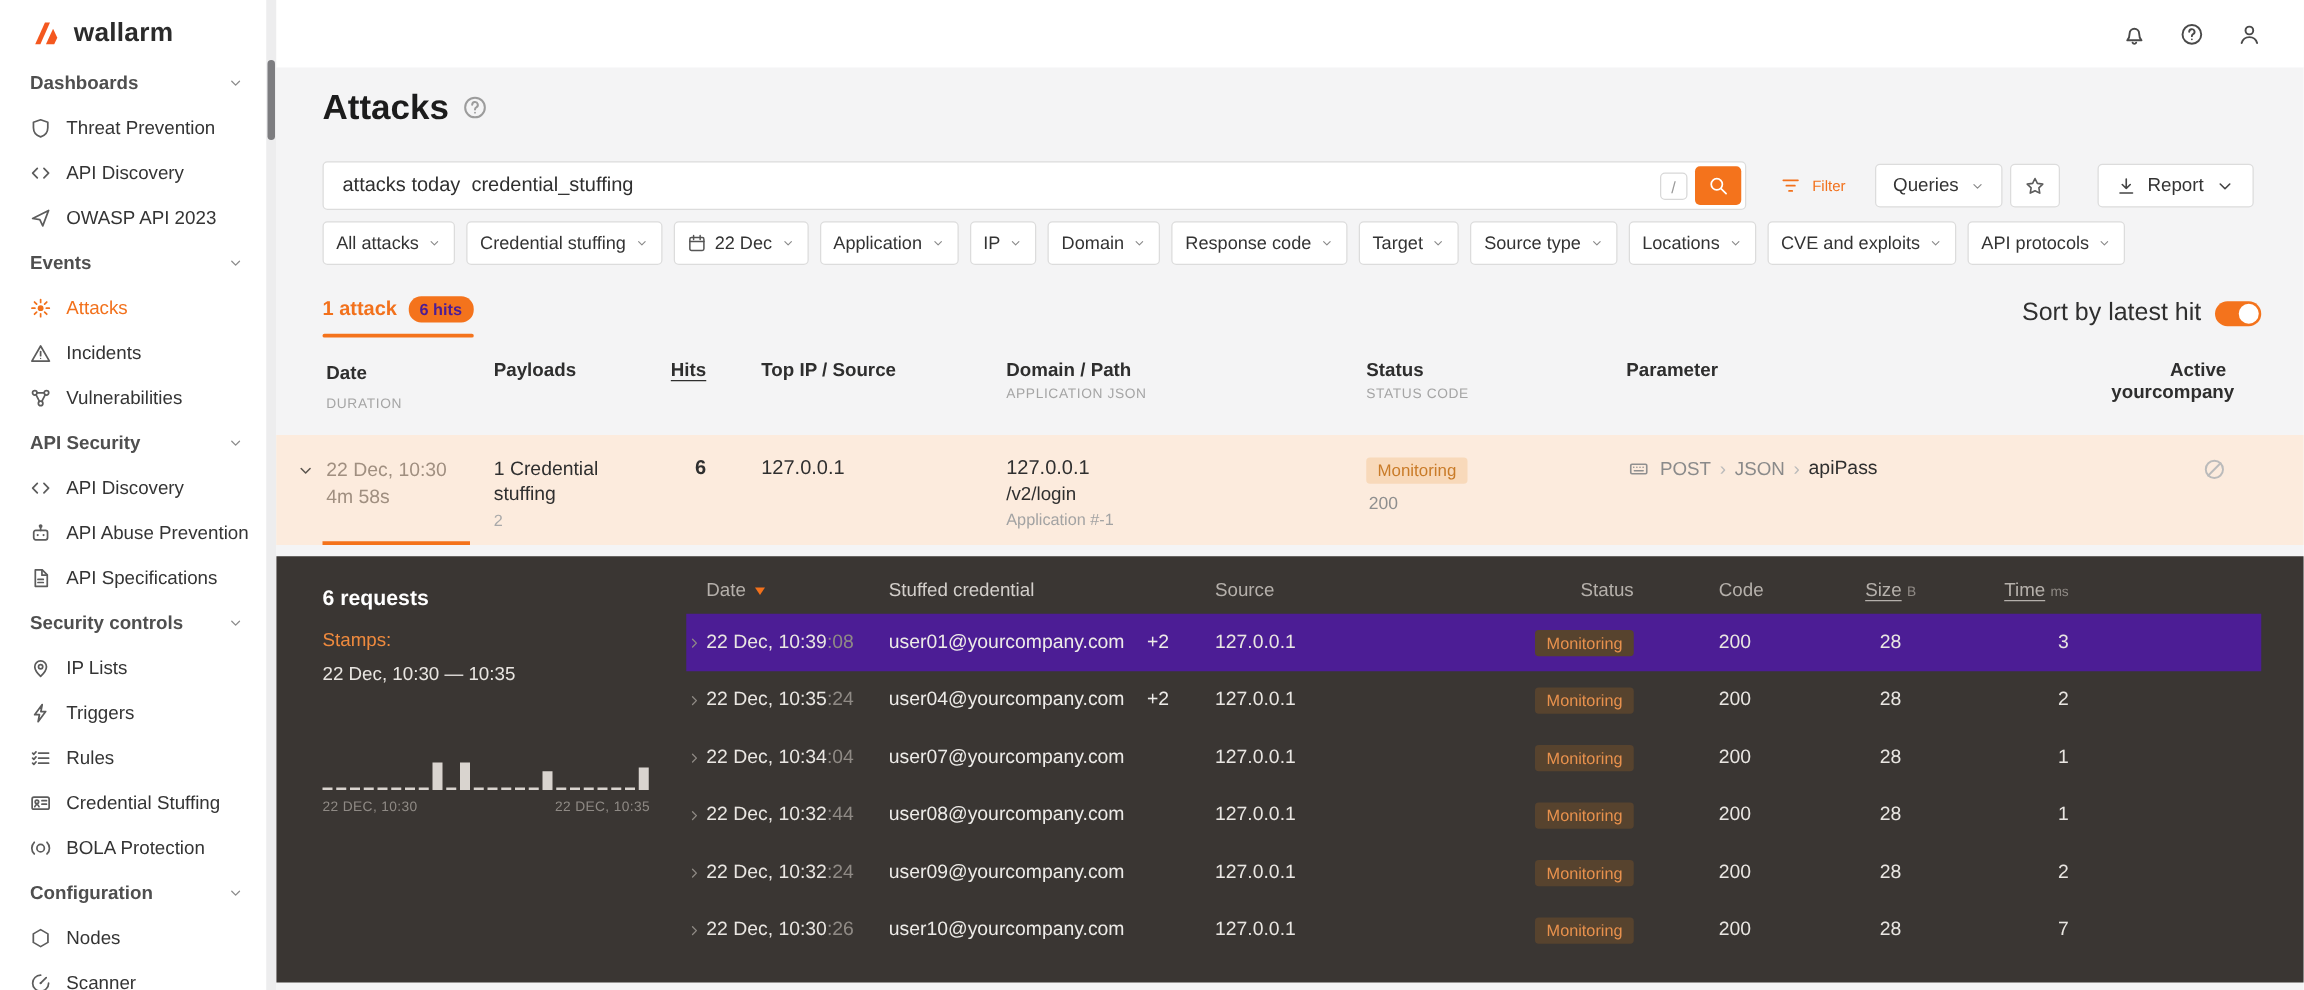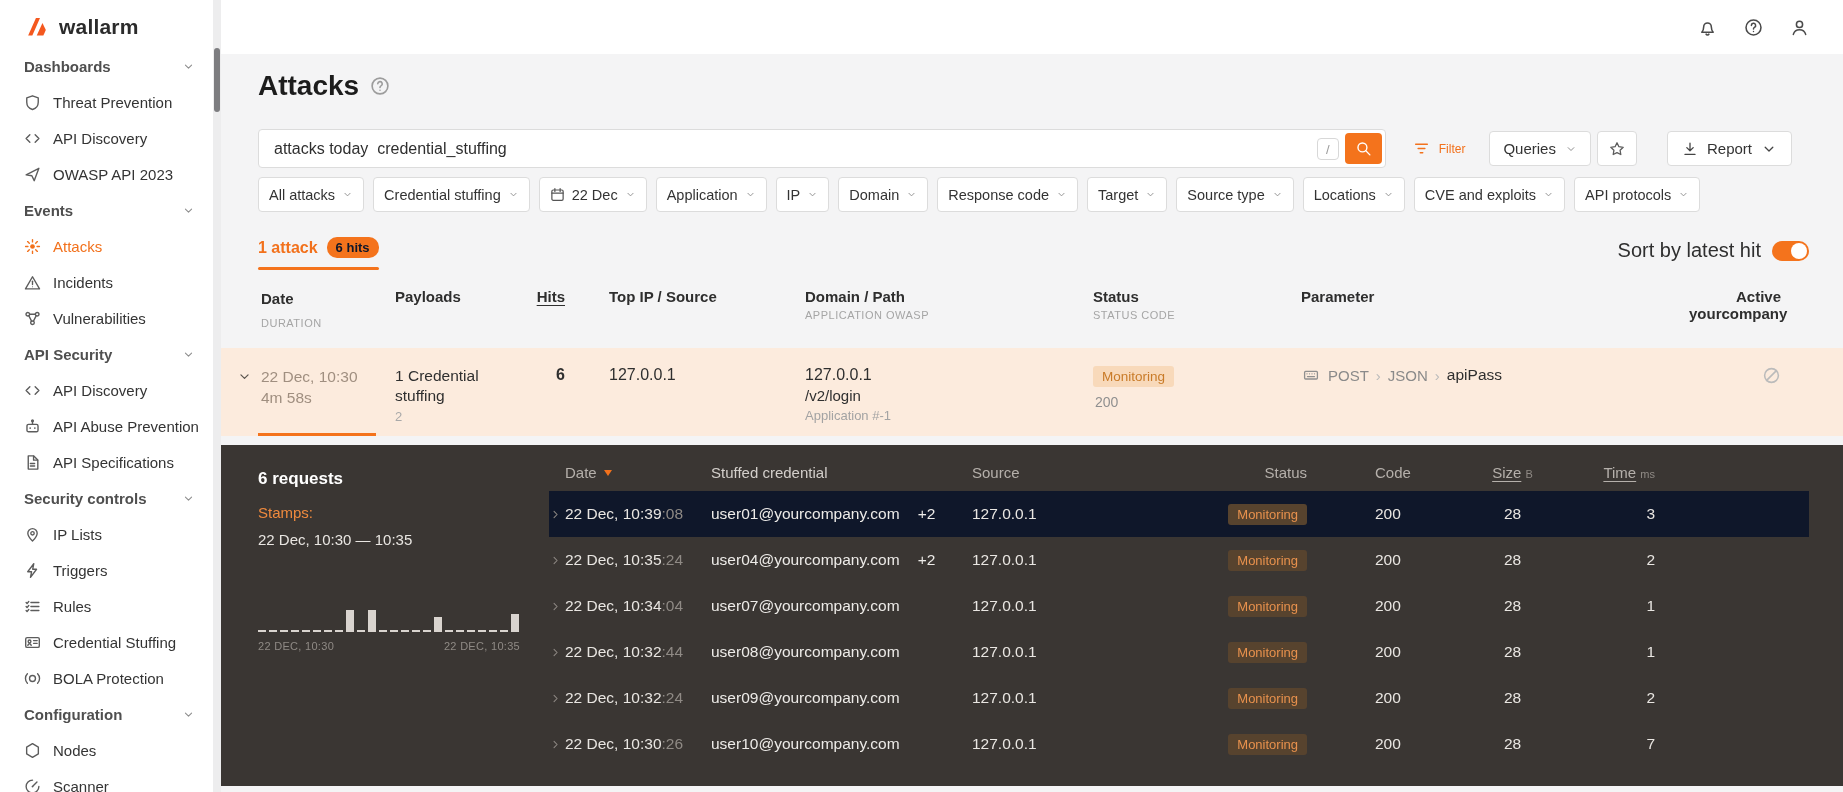--- a/index.html
+++ b/index.html
@@ -26,21 +26,21 @@
   .main{flex:1;display:flex;flex-direction:column;min-width:0}
   .topbar{height:54px;background:#fff;display:flex;align-items:center;justify-content:flex-end;gap:27px;padding-right:34px;flex:none}
   .tb-ic{width:19px;height:19px;color:#4a4a4a;cursor:pointer}
   .content{flex:1;background:#f4f4f5;display:flex;flex-direction:column;min-height:0}
 
   .title-row{display:flex;align-items:center;gap:11px;padding:16px 40px 0 37px}
   .title-row h1{font-size:28px;font-weight:700;color:#1c1c1c}
   .help-badge{width:20px;height:20px;color:#9c9c9c;cursor:pointer}
 
   
-  .search-row{display:flex;align-items:center;margin:27px 51px 0 37px}
+  .search-row{display:flex;align-items:center;margin:27px 40px 0 37px}
   .searchbox{flex:1;height:39px;background:#fff;border:1px solid #dcdcdc;border-radius:4px;position:relative;display:flex;align-items:center}
   .searchbox input{flex:1;border:none;outline:none;background:transparent;font-family:"Liberation Sans",sans-serif;font-size:16px;color:#2f2f2f;padding:0 92px 0 15px;height:100%}
   .keycap{position:absolute;right:46px;top:8px;width:22px;height:22px;border:1px solid #d8d8d8;border-radius:4px;color:#9a9a9a;font-size:13px;display:flex;align-items:center;justify-content:center}
   .search-btn{position:absolute;right:3px;top:3px;bottom:3px;width:37px;background:#f4731c;border:none;border-radius:4px;color:#fff;display:flex;align-items:center;justify-content:center;cursor:pointer}
   .search-btn .ic{width:17px;height:17px}
   .filter-btn{display:flex;align-items:center;gap:9px;color:#f2711c;font-size:12px;margin-left:27px;cursor:pointer;white-space:nowrap}
   .filter-btn .ic{width:17px;height:17px}
   .chip-btn{height:35px;background:#fff;border:1px solid #dcdcdc;border-radius:4px;display:flex;align-items:center;gap:9px;font-size:15px;color:#333;cursor:pointer;white-space:nowrap}
   .chip-btn .chev{width:12px;height:12px;color:#8a8a8a}
   .queries{margin-left:24px;padding:0 13px}
@@ -52,21 +52,21 @@
   
   .chips{display:flex;gap:9px;margin:9px 40px 0 37px}
   .chip{height:35px;background:#fff;border:1px solid #dcdcdc;border-radius:4px;display:flex;align-items:center;gap:7px;padding:0 10px;font-size:14.5px;color:#333;cursor:pointer;white-space:nowrap}
   .chip-ic{width:15px;height:15px;color:#555}
   .chip-chevron{width:11px;height:11px;color:#8a8a8a}
 
   
   .results-row{display:flex;align-items:flex-end;justify-content:space-between;margin:25px 34px 0 37px}
   .tab{display:flex;flex-direction:column;cursor:pointer}
   .tab-top{display:flex;align-items:center;gap:9px;color:#f2711c;font-size:16px;font-weight:700}
-  .hits-badge{background:#f4731c;color:#0f172a;font-size:13px;font-weight:700;border-radius:10px;padding:3px 9px}
+  .hits-badge{background:#f4731c;color:#4c1d95;font-size:13px;font-weight:700;border-radius:10px;padding:3px 9px}
   .tab::after{content:'';height:3px;background:#f4731c;margin-top:9px;border-radius:2px}
   .sort{display:flex;align-items:center;gap:11px;font-size:20px;color:#2f2f2f;padding-bottom:8px}
   .toggle{width:37px;height:20px;background:#f4731c;border-radius:10px;position:relative;display:inline-block;cursor:pointer}
   .toggle .knob{position:absolute;top:2px;right:2px;width:16px;height:16px;border-radius:50%;background:#fff}
 
   
   .grid-cols{display:grid;grid-template-columns:16px 24px 134px 100px 70px 44px 196px 288px 208px 330px 160px 1fr}
   .gc-chev{grid-column:2}.gc-date{grid-column:3}.gc-payloads{grid-column:4;}
   .gc-hits{grid-column:5;text-align:right}.gc-topip{grid-column:7}.gc-domain{grid-column:8}
   .gc-status{grid-column:9}.gc-param{grid-column:10}.gc-active{grid-column:11}
@@ -112,21 +112,21 @@
   .req-head{height:46px;padding-top:8px;color:#b5b0ab;font-size:15px}
   .rh{cursor:pointer}
   .rh.right,.rq-status,.rq-time{text-align:right}
   .rh.center,.rq-size{text-align:center}
   .rh-date{display:flex;align-items:center;gap:7px}
   .rh-cred{color:#d3cfcb}
   .sort-tri{width:0;height:0;border:4.5px solid transparent;border-top:6px solid #f2711c;margin-top:6px}
   .rh .u{text-decoration:underline;text-underline-offset:3px}
   .rh .unit{font-size:11px;color:#8f8a85}
   .req-row{height:46px;color:#e9e6e2;font-size:15.5px;cursor:pointer}
-  .req-row.hl{background:#0f172a}
+  .req-row.hl{background:#4c1d95}
   .req-chev{width:13px;height:13px;color:#8f8a85}
   .rq-date .sec{color:#8f8a85}
   .rq-cred{color:#edebe8}
   .rq-cred .more{margin-left:18px;cursor:pointer}
   .badge-dark{display:inline-block;background:#57432e;color:#e8914d;font-size:13px;padding:3px 9px;border-radius:3px}
 </style>
 </head>
 <body>
 
 <div class="app">
@@ -552,21 +552,21 @@
             <div class="hmain">Payloads</div>
           </div>
           <div class="hcell gc-hits">
             <div class="hmain sorted">Hits</div>
           </div>
           <div class="hcell gc-topip">
             <div class="hmain">Top IP / Source</div>
           </div>
           <div class="hcell gc-domain">
             <div class="hmain">Domain / Path</div>
-            <div class="hsub">APPLICATION OWASP</div>
+            <div class="hsub">APPLICATION JSON</div>
           </div>
           <div class="hcell gc-status">
             <div class="hmain">Status</div>
             <div class="hsub">STATUS CODE</div>
           </div>
           <div class="hcell gc-param">
             <div class="hmain">Parameter</div>
           </div>
           <div class="hcell gc-active">
             <div class="hmain">Active yourcompany</div>

